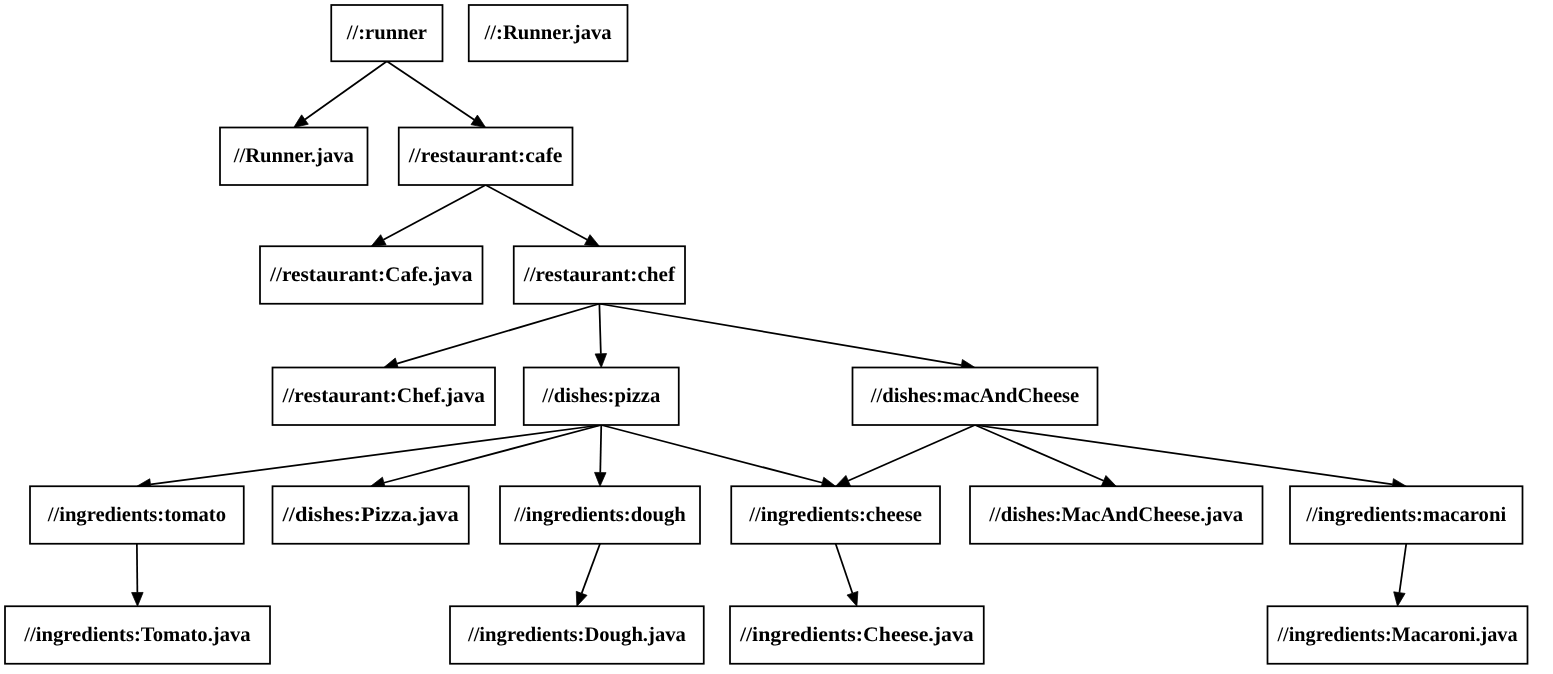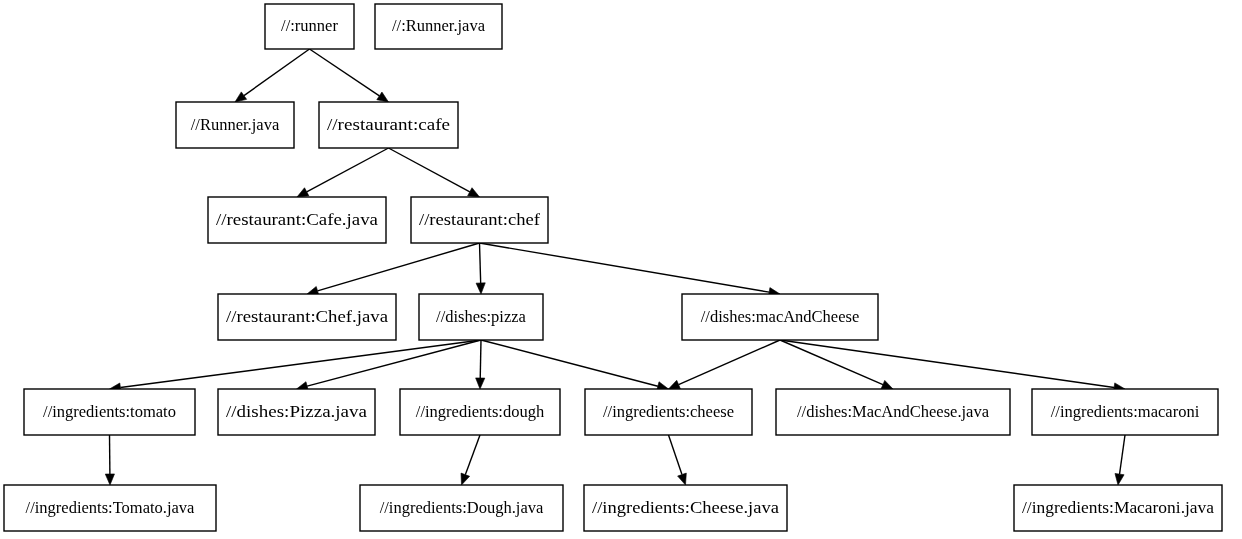--- a/index.html
+++ b/index.html
@@ -11,20 +11,21 @@
     width: 1242px;
     height: 539px;
     overflow: hidden;
     font-family: "Liberation Serif", "DejaVu Serif", serif;
   }
   #graph-root {
     position: relative;
     width: 1242px;
     height: 539px;
     background: #ffffff;
+    font-weight: bold;
   }
   svg#graph-canvas {
     display: block;
     width: 1242px;
     height: 539px;
     background: #ffffff;
   }
   .node-box {
     fill: #ffffff;
     stroke: #000000;

